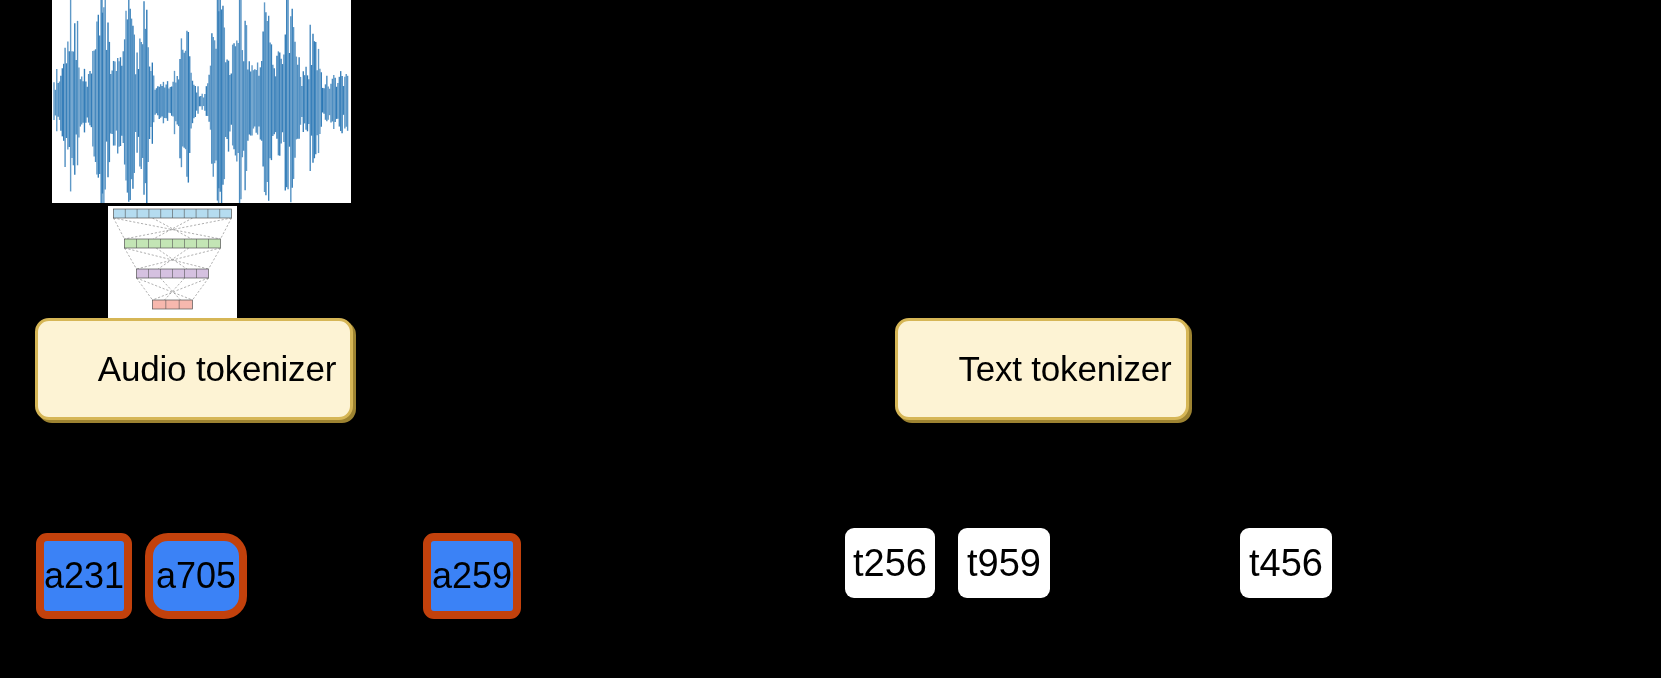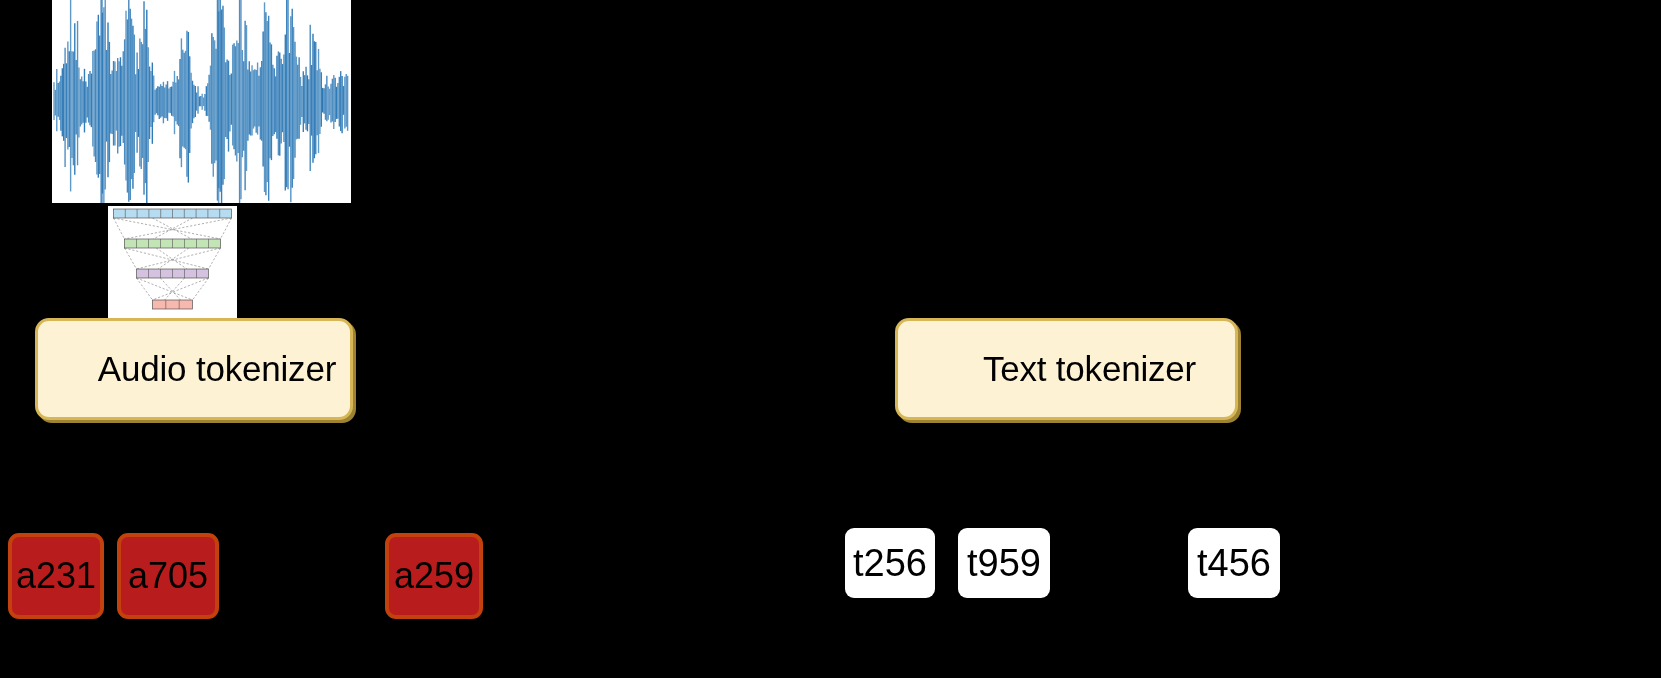--- a/index.html
+++ b/index.html
@@ -70,41 +70,42 @@
   }
   #audio-tokenizer-box {
     left: 35px;
     top: 318px;
     width: 318px;
     height: 102px;
   }
   #text-tokenizer-box {
     left: 895px;
     top: 318px;
-    width: 343px;
+    width: 294px;
     height: 102px;
   }
 
   
   .token {
     position: absolute;
     box-sizing: border-box;
     display: flex;
     align-items: center;
     justify-content: center;
     color: #000000;
     font-family: "Liberation Sans", sans-serif;
     white-space: nowrap;
   }
   .token.audio {
-    background: #b91c1c;
-    border: 4px solid #c2410c;
+    background: #3b82f6;
+    border: 8px solid #c2410c;
     border-radius: 11px;
     font-size: 36px;
     height: 86px;
+    margin-left: 28px;
   }
   .token.text {
     background: #ffffff;
     border: none;
     border-radius: 9px;
     font-size: 38px;
     height: 70px;
   }
 </style>
 </head>
@@ -387,30 +388,30 @@
   </div>
 
   <div class="tokenizer-box" id="text-tokenizer-box">
     <span>Text tokenizer</span>
   </div>
 
   <div id="token-layer">
       <div class="token audio" style="left: 8px; top: 533px; width: 96px;">
         <span>a231</span>
       </div>
-      <div class="token audio" style="left: 117px; top: 533px; width: 102px;">
+      <div class="token audio" style="left: 117px; top: 533px; width: 102px; border-radius: 23px;">
         <span>a705</span>
       </div>
-      <div class="token audio" style="left: 385px; top: 533px; width: 98px;">
+      <div class="token audio" style="left: 395px; top: 533px; width: 98px;">
         <span>a259</span>
       </div>
       <div class="token text" style="left: 845px; top: 528px; width: 90px;">
         <span>t256</span>
       </div>
       <div class="token text" style="left: 958px; top: 528px; width: 92px; text-align: center;">
         <span>t959</span>
       </div>
-      <div class="token text" style="left: 1188px; top: 528px; width: 92px;">
+      <div class="token text" style="left: 1240px; top: 528px; width: 92px;">
         <span>t456</span>
       </div>
     </div>
 
 </div>
 
 </body></html>

